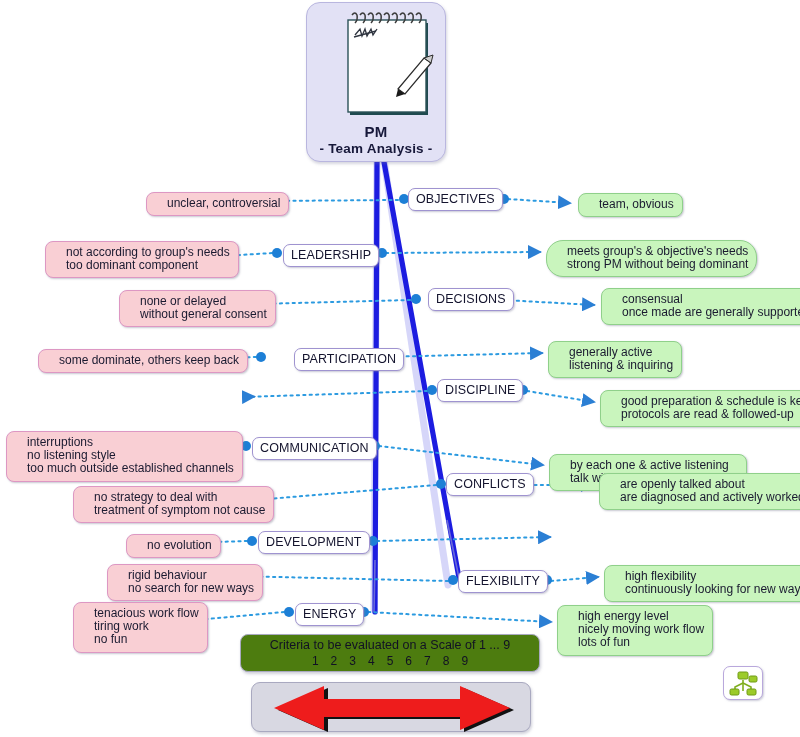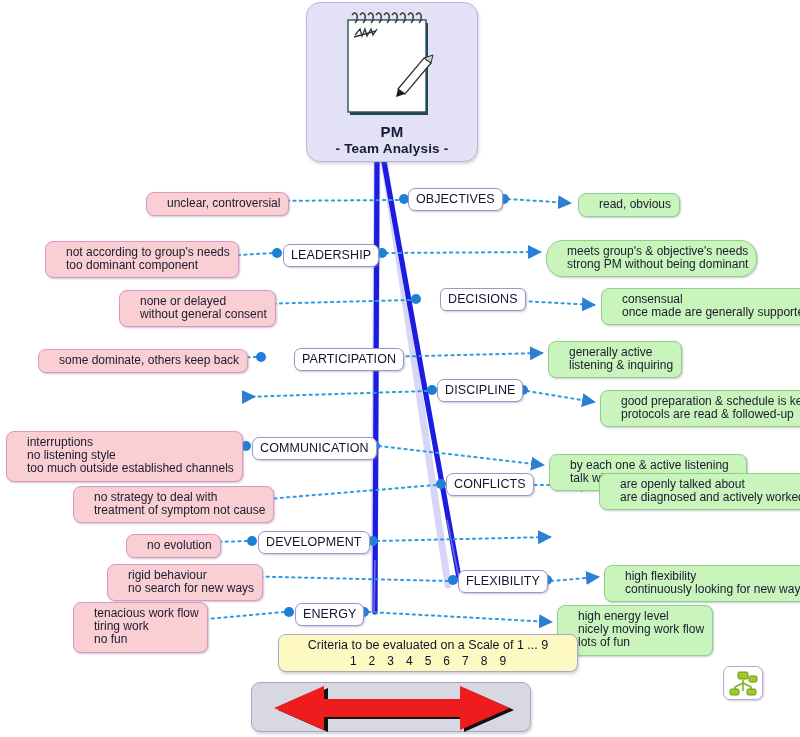--- a/index.html
+++ b/index.html
@@ -33,21 +33,21 @@
     width: 800px;
     height: 737px;
     pointer-events: none;
   }
 
   
   .center-node {
     position: absolute;
     left: 306px;
     top: 2px;
-    width: 172px;
+    width: 140px;
     height: 160px;
     background: #e2e1f5;
     border: 1px solid #b9b6df;
     border-radius: 14px;
     box-shadow: 1px 2px 3px rgba(120,120,150,0.30);
     box-sizing: border-box;
   }
   .notepad {
     position: absolute;
     left: 31px;
@@ -112,27 +112,26 @@
     text-align: left;
   }
 
   
   .scale-box {
     position: absolute;
     left: 240px;
     top: 634px;
     width: 300px;
     height: 38px;
-    background: #fef9c3;
+    background: #4d7c0f;
     border: 1px solid #a9a9c0;
     border-radius: 8px;
     box-shadow: 1px 2px 3px rgba(120,120,150,0.35);
     box-sizing: border-box;
     text-align: center;
-    margin-left: 38px;
   }
   .scale-title {
     font-size: 12.5px;
     color: #111124;
     line-height: 17px;
     padding-top: 2px;
   }
   .scale-digits {
     display: flex;
     justify-content: center;
@@ -272,40 +271,40 @@
       </g>
     </svg>
     <div class="center-title">
       <div>PM</div>
       <div class="center-sub">- Team Analysis -</div>
     </div>
   </div>
 
   <div class="topic" style="left:408px;top:188px;"><span>OBJECTIVES</span></div>
   <div class="topic" style="left:283px;top:244px;"><span>LEADERSHIP</span></div>
-  <div class="topic" style="left:440px;top:288px;border-radius:6px;"><span>DECISIONS</span></div>
+  <div class="topic" style="left:428px;top:288px;"><span>DECISIONS</span></div>
   <div class="topic" style="left:267px;top:348px;margin-left:27px;"><span>PARTICIPATION</span></div>
   <div class="topic" style="left:437px;top:379px;"><span>DISCIPLINE</span></div>
   <div class="topic" style="left:252px;top:437px;"><span>COMMUNICATION</span></div>
   <div class="topic" style="left:446px;top:473px;"><span>CONFLICTS</span></div>
   <div class="topic" style="left:258px;top:531px;"><span>DEVELOPMENT</span></div>
   <div class="topic" style="left:458px;top:570px;"><span>FLEXIBILITY</span></div>
   <div class="topic" style="left:295px;top:603px;"><span>ENERGY</span></div>
 
   <div class="leaf neg" style="left:146px;top:192px;">unclear, controversial</div>
   <div class="leaf neg" style="left:45px;top:241px;">not according to group's needs<br>too dominant component</div>
   <div class="leaf neg" style="left:119px;top:290px;">none or delayed<br>without general consent</div>
   <div class="leaf neg" style="left:38px;top:349px;">some dominate, others keep back</div>
   <div class="leaf neg" style="left:6px;top:431px;">interruptions<br>no listening style<br>too much outside established channels</div>
   <div class="leaf neg" style="left:73px;top:486px;">no strategy to deal with<br>treatment of symptom not cause</div>
   <div class="leaf neg" style="left:126px;top:534px;">no evolution</div>
   <div class="leaf neg" style="left:107px;top:564px;">rigid behaviour<br>no search for new ways</div>
   <div class="leaf neg" style="left:73px;top:602px;">tenacious work flow<br>tiring work<br>no fun</div>
 
-  <div class="leaf pos" style="left:578px;top:193px;">read, obvious</div>
+  <div class="leaf pos" style="left:578px;top:193px;">team, obvious</div>
   <div class="leaf pos" style="left:546px;top:240px;border-radius:17px;">meets group's &amp; objective's needs<br>strong PM without being dominant</div>
   <div class="leaf pos" style="left:601px;top:288px;">consensual<br>once made are generally supported</div>
   <div class="leaf pos" style="left:548px;top:341px;">generally active<br>listening &amp; inquiring</div>
   <div class="leaf pos" style="left:600px;top:390px;">good preparation &amp; schedule is kept<br>protocols are read &amp; followed-up</div>
   <div class="leaf pos" style="left:549px;top:454px;">by each one &amp; active listening<br>talk with &amp; not about each other</div>
   <div class="leaf pos" style="left:599px;top:473px;">are openly talked about<br>are diagnosed and actively worked upon</div>
   <div class="leaf pos" style="left:604px;top:565px;">high flexibility<br>continuously looking for new ways</div>
   <div class="leaf pos" style="left:557px;top:605px;">high energy level<br>nicely moving work flow<br>lots of fun</div>
 
   <div class="scale-box">

